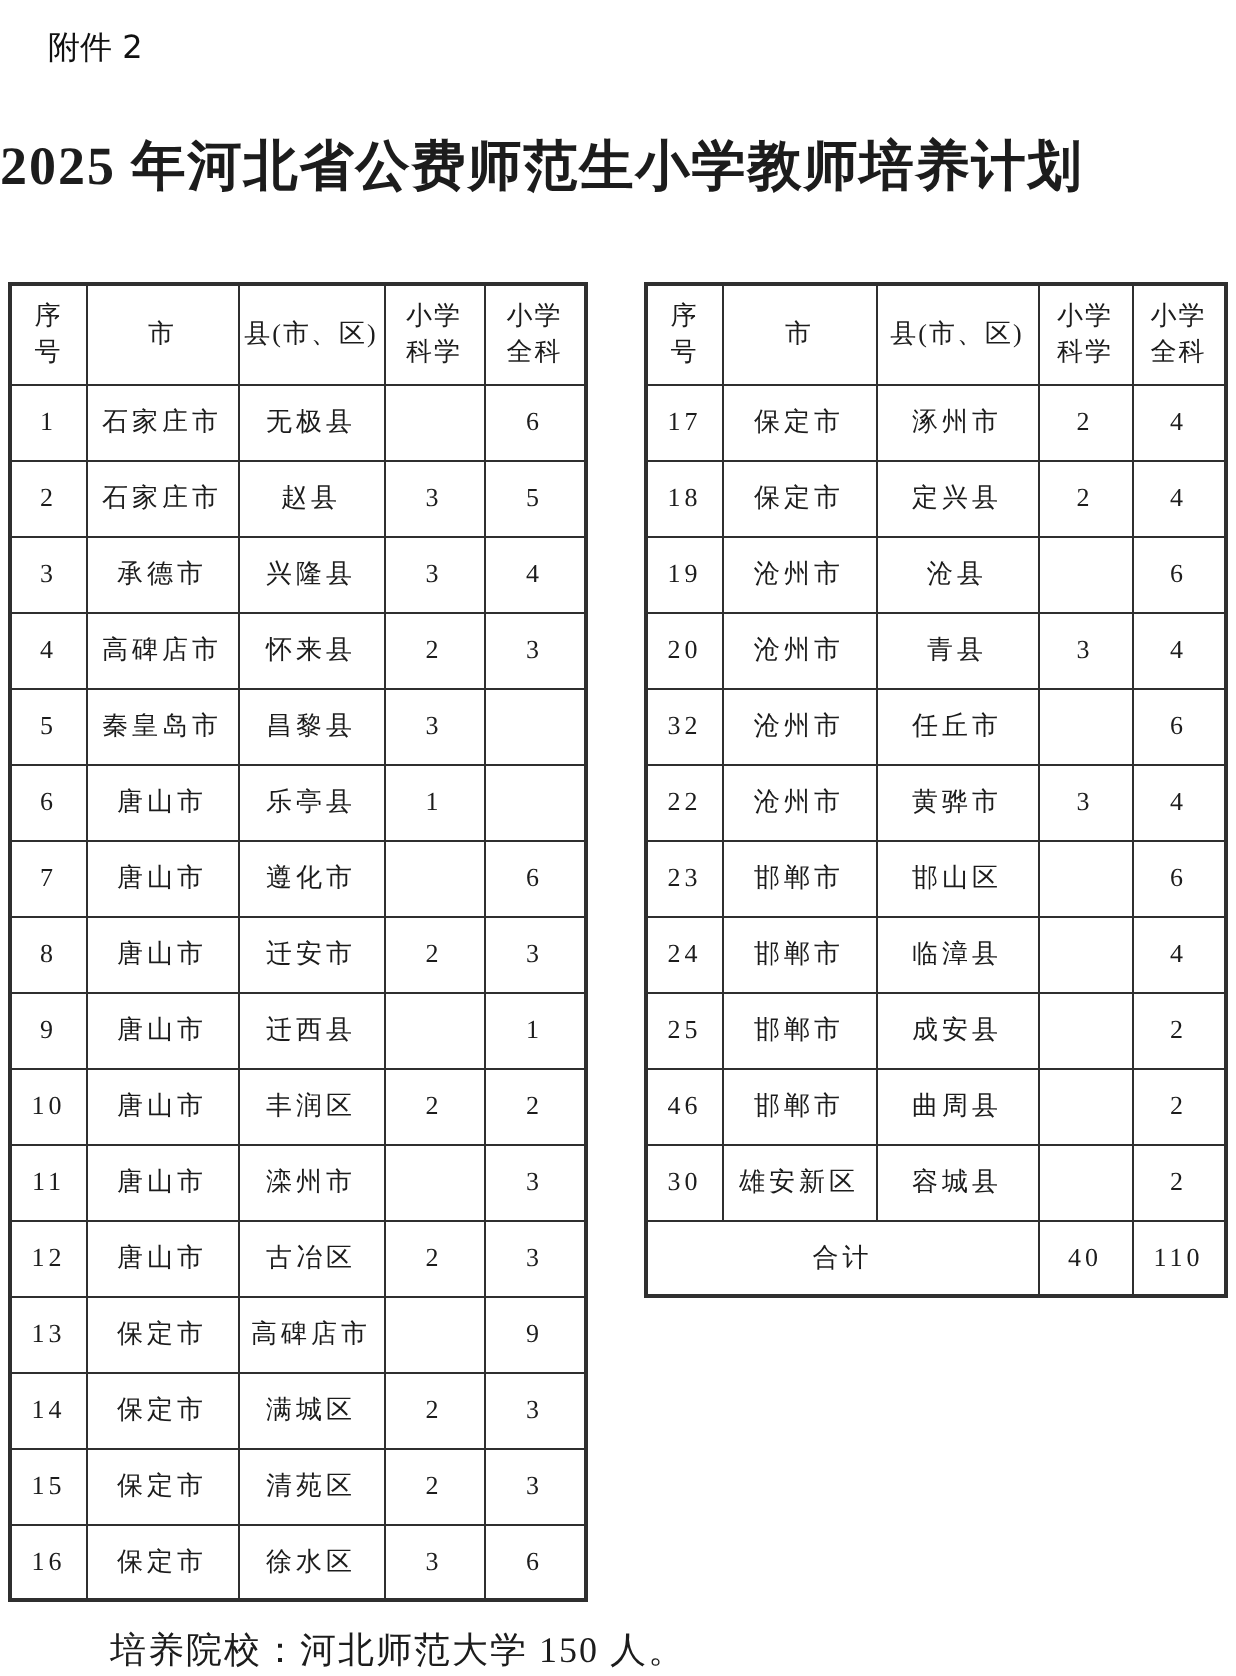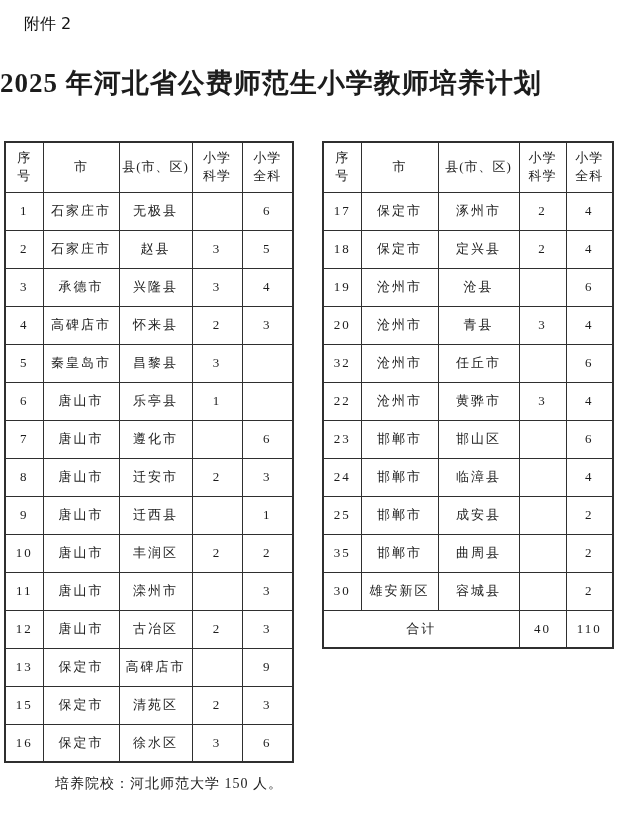--- a/index.html
+++ b/index.html
@@ -32,21 +32,21 @@
     text-align:center; vertical-align:middle;
     font-weight:normal;
     font-size:13px; letter-spacing:2px;
     overflow:hidden;
     padding:0 1px;
   }
   .tbl th { height:50px; white-space:pre-line; line-height:1.4; letter-spacing:1px; }
   .tbl td { height:38px; }
   .total-row td { letter-spacing:2px;font-family:Liberation Serif, serif; }
   .footer {
-    margin:12px 0 0 55px; font-size:14px; letter-spacing:1px;
+    margin:12px 0 0 55px; font-size:18px; letter-spacing:1px;
   }
 </style>
 </head>
 <body>
 
 <div class="page">
 
   <div class="attachment">附件 2</div>
 
   <h1 class="title">2025 年河北省公费师范生小学教师培养计划</h1>
@@ -159,20 +159,27 @@
             <td>3</td>
           </tr>
           <tr>
             <td>13</td>
             <td>保定市</td>
             <td>高碑店市</td>
             <td></td>
             <td>9</td>
           </tr>
           <tr>
+            <td>14</td>
+            <td>保定市</td>
+            <td>满城区</td>
+            <td>2</td>
+            <td>3</td>
+          </tr>
+          <tr>
             <td>15</td>
             <td>保定市</td>
             <td>清苑区</td>
             <td>2</td>
             <td>3</td>
           </tr>
           <tr>
             <td>16</td>
             <td>保定市</td>
             <td>徐水区</td>
@@ -260,21 +267,21 @@
             <td>4</td>
           </tr>
           <tr>
             <td>25</td>
             <td>邯郸市</td>
             <td>成安县</td>
             <td></td>
             <td>2</td>
           </tr>
           <tr>
-            <td>35</td>
+            <td>46</td>
             <td>邯郸市</td>
             <td>曲周县</td>
             <td></td>
             <td>2</td>
           </tr>
           <tr>
             <td>30</td>
             <td>雄安新区</td>
             <td>容城县</td>
             <td></td>

